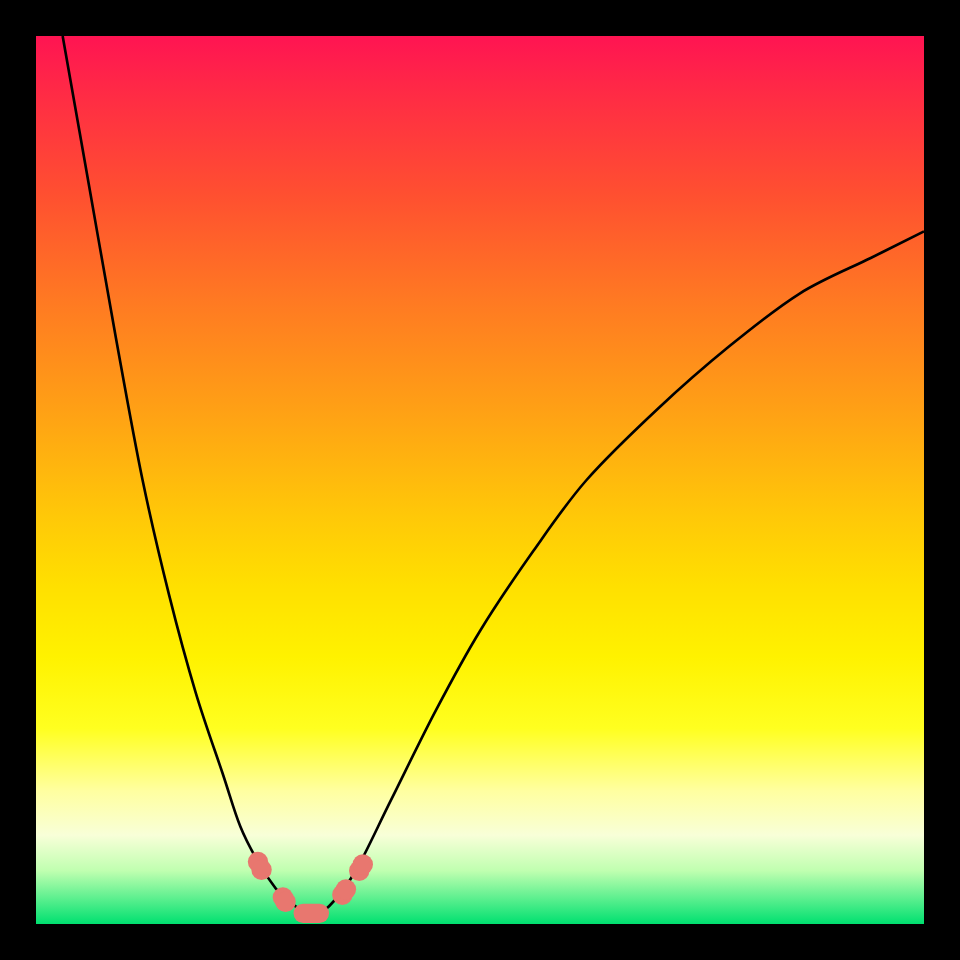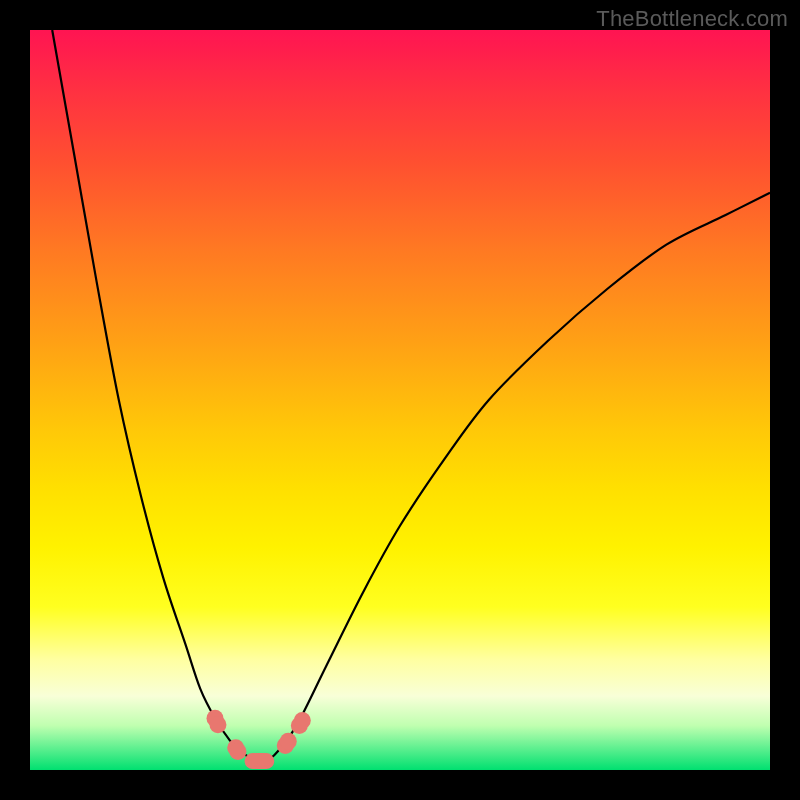--- a/index.html
+++ b/index.html
@@ -65,14 +65,13 @@
           <circle cx="205.72000000000003" cy="717.8" r="8.5" class="dot"></circle>
           <circle cx="207.94000000000003" cy="721.5" r="8.5" class="dot"></circle>
           <circle cx="255.29999999999998" cy="715.58" r="8.5" class="dot"></circle>
           <circle cx="258.26" cy="711.14" r="8.5" class="dot"></circle>
           <circle cx="269.36" cy="695.6" r="8.5" class="dot"></circle>
           <circle cx="272.32" cy="690.42" r="8.5" class="dot"></circle>
           <rect x="214.6" y="723.12" width="29.600000000000023" height="16" rx="8" class="pill"></rect>
         </g>
     </svg>
   </div>
-  <div class="watermark">TheBottleneck.com</div>
 </div>
 
 </body></html>

